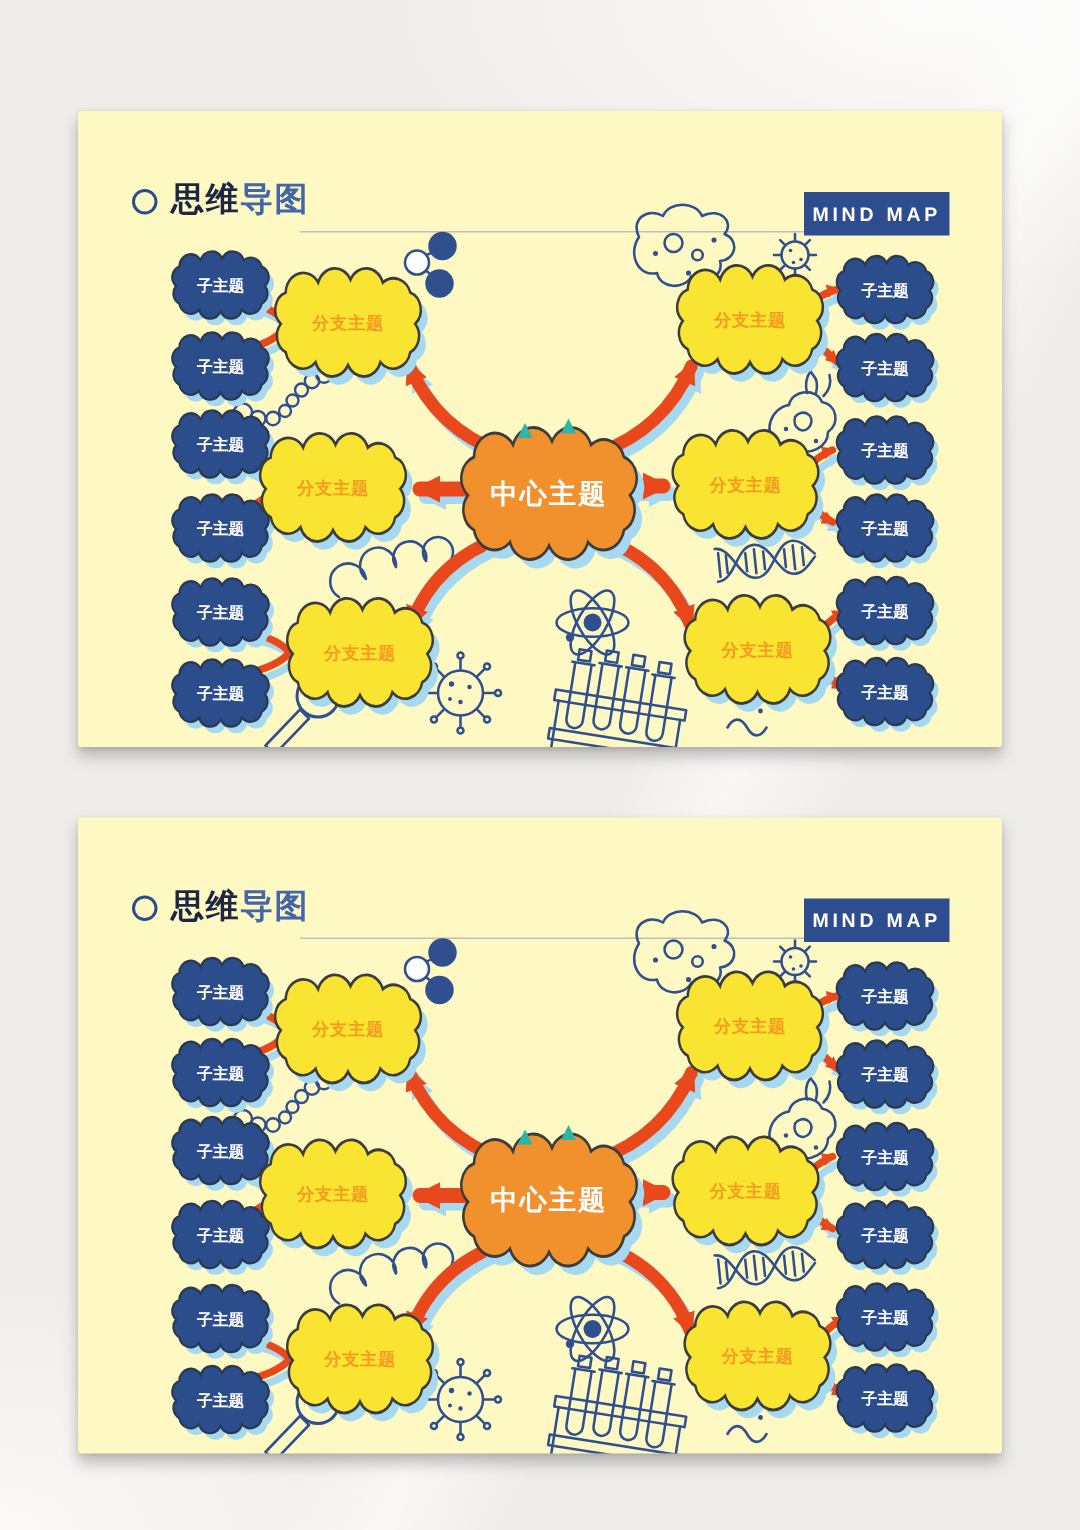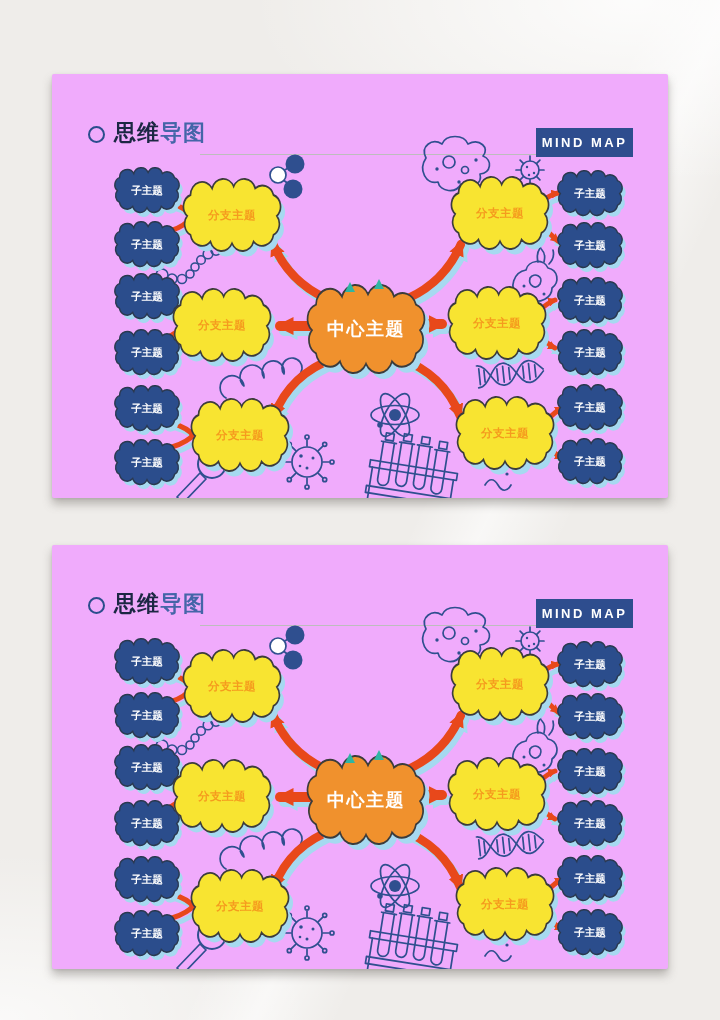--- a/index.html
+++ b/index.html
@@ -3,21 +3,21 @@
 <meta charset="utf-8">
 <style>
   html,body{margin:0;padding:0}
   body{width:720px;height:1020px;position:relative;overflow:hidden;
     background:#efedea;font-family:"Liberation Sans",sans-serif}
   body::before{content:"";position:absolute;inset:0;pointer-events:none;
     background:
       radial-gradient(ellipse 620px 300px at 88% 0%, rgba(255,255,255,.85), rgba(255,255,255,0) 62%),
       linear-gradient(115deg, rgba(255,255,255,0) 55%, rgba(255,255,255,.6) 61%, rgba(255,255,255,0) 68%),
       radial-gradient(ellipse 520px 280px at 0% 100%, rgba(255,255,255,.7), rgba(255,255,255,0) 60%);}
-  #cards-root .card{position:absolute;left:52px;width:616px;height:424px;background:#f0abfc;
+  #cards-root .card{position:absolute;left:52px;width:616px;height:424px;background:#fef9c3;
     border-radius:2px;box-shadow:0 6px 10px rgba(105,100,95,.42),0 1px 3px rgba(0,0,0,.1)}
   #cards-root .card:nth-child(1){top:74px}
   #cards-root .card:nth-child(2){top:545px}
   .hdr-circle{position:absolute;left:36px;top:52px;width:17px;height:17px;box-sizing:border-box;
     border:2.6px solid #2b4d8c;border-radius:50%}
   .hdr-title{position:absolute;left:62px;top:44px;font-size:22px;font-weight:bold;letter-spacing:1px;white-space:nowrap}
   .t1{color:#1c2743}.t2{color:#4465a8}
   .hdr-line{position:absolute;left:148px;top:80px;width:346px;height:1px;background:#bdbdbd}
   .badge{position:absolute;left:484px;top:54px;width:97px;height:29px;background:#2e4d8e;color:#fff;
     font-weight:bold;font-size:13px;letter-spacing:2.5px;display:flex;align-items:center;justify-content:center}

